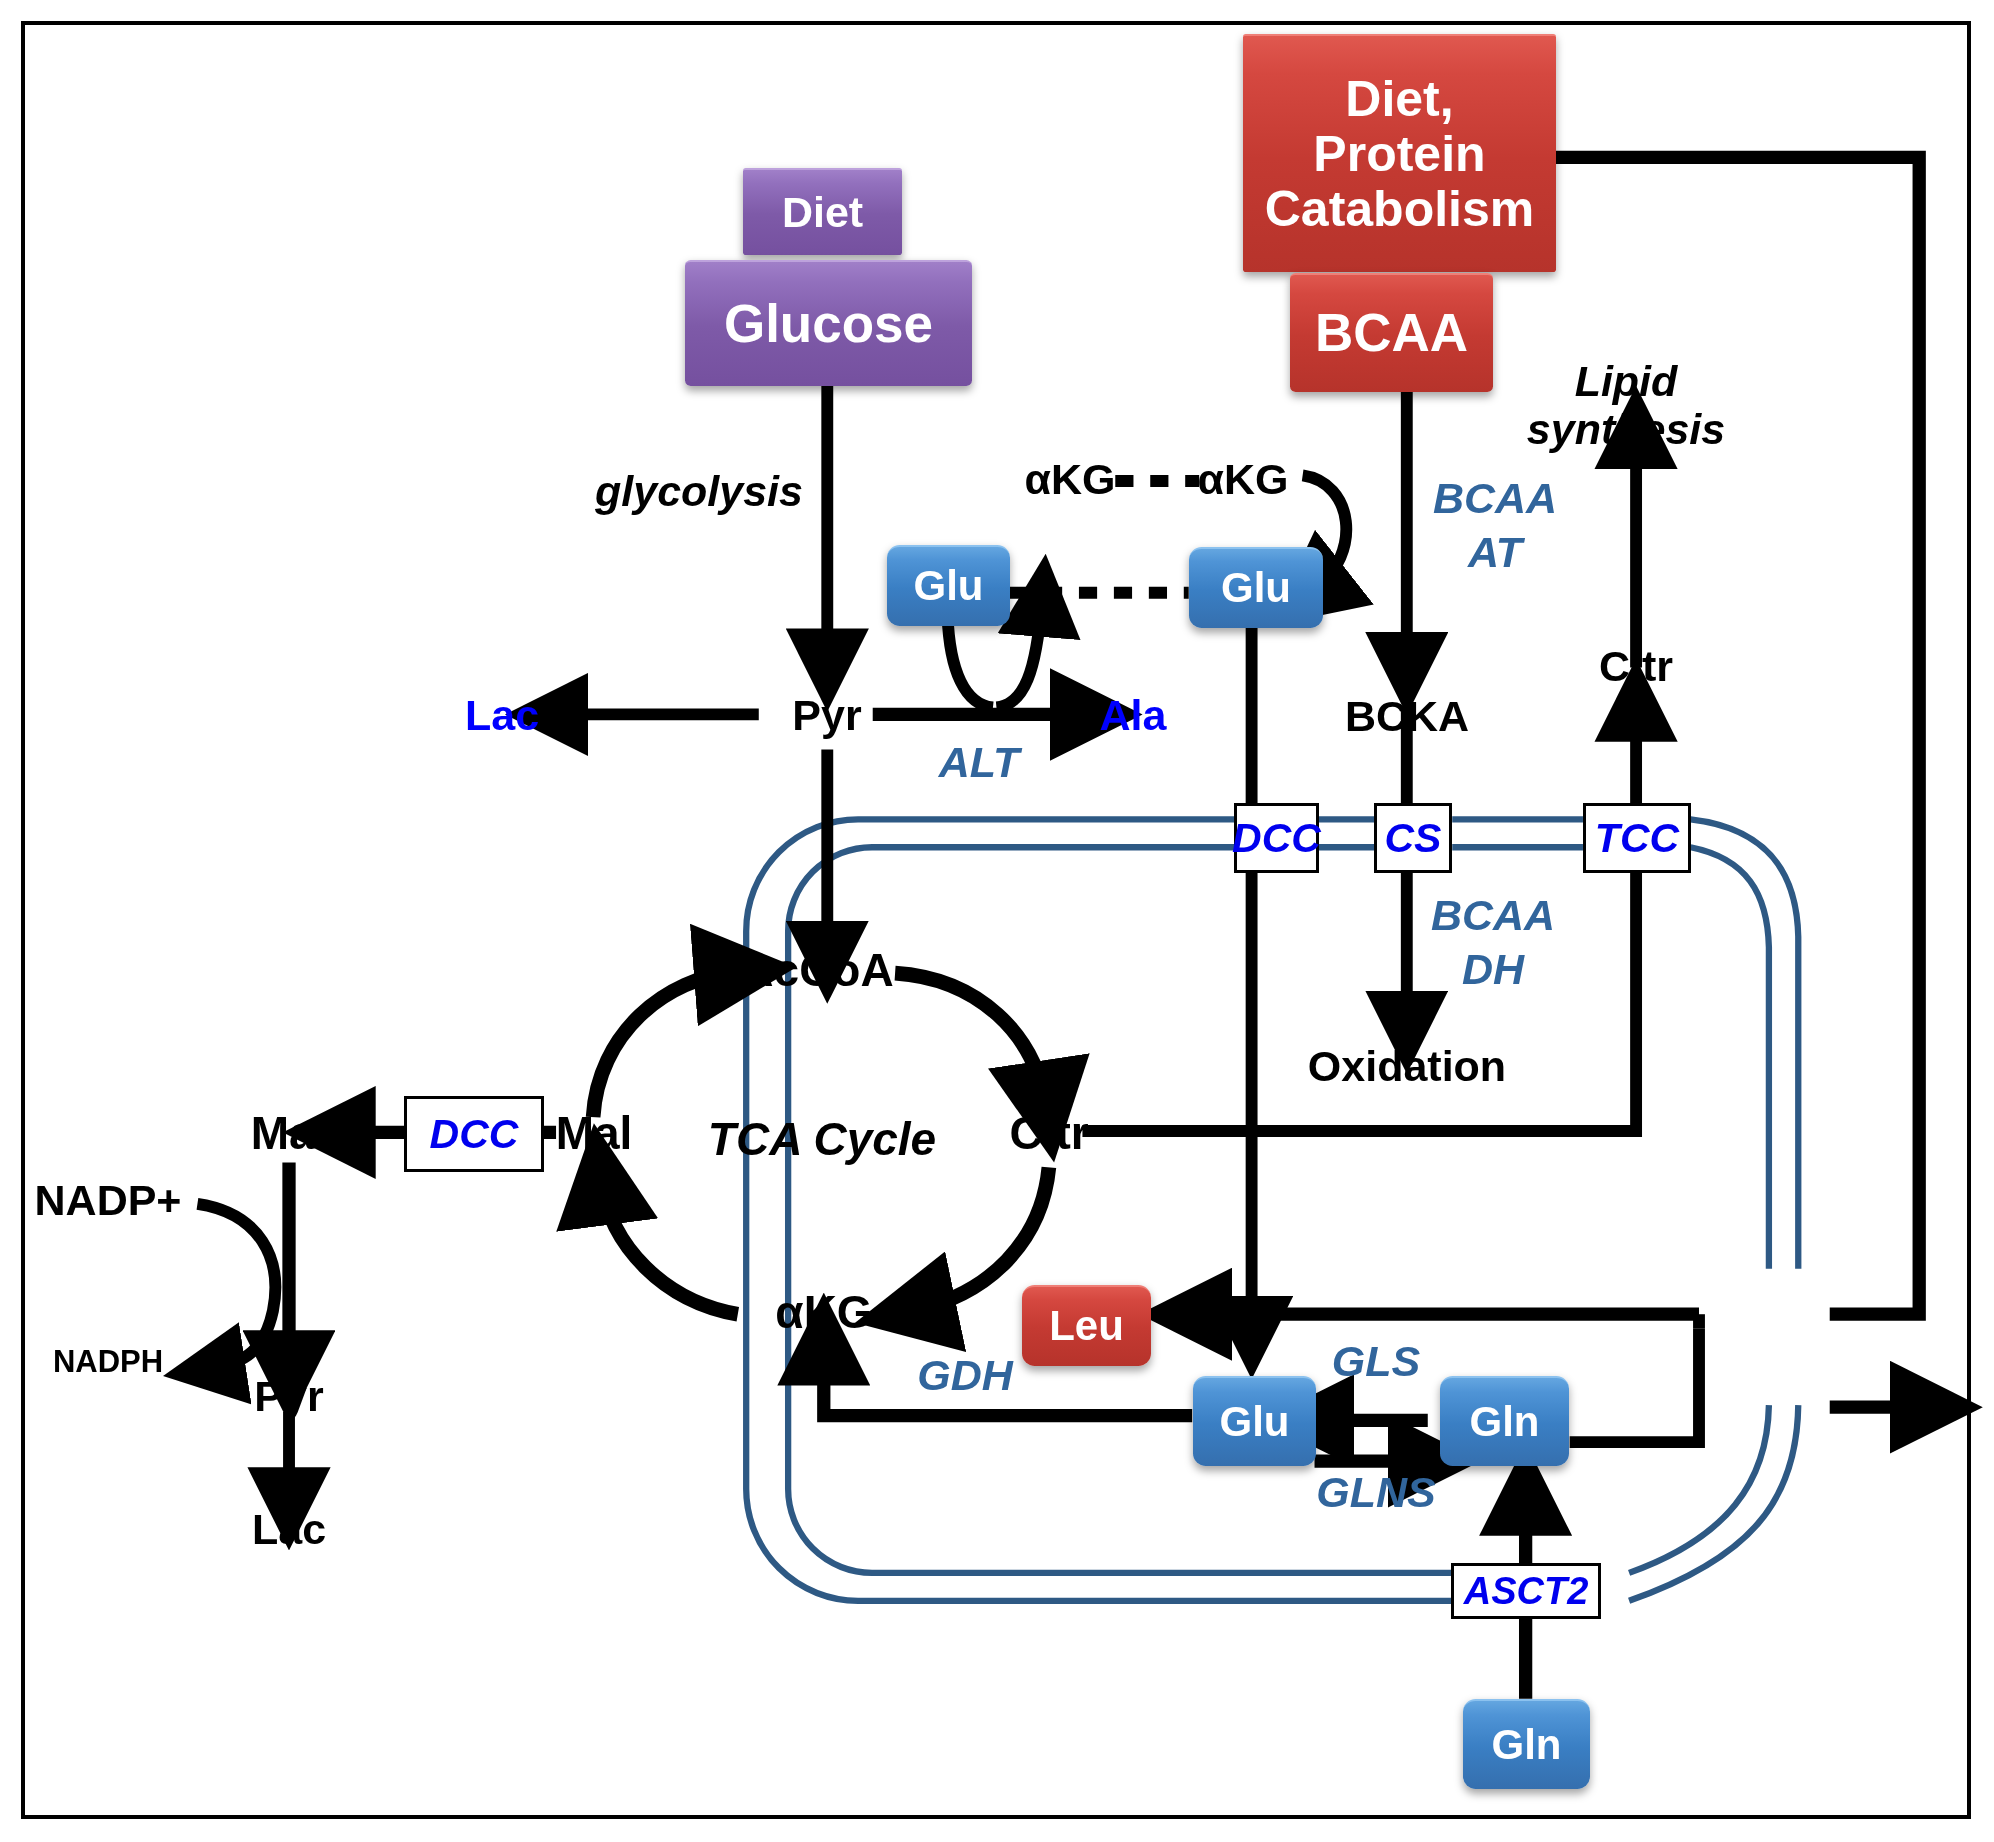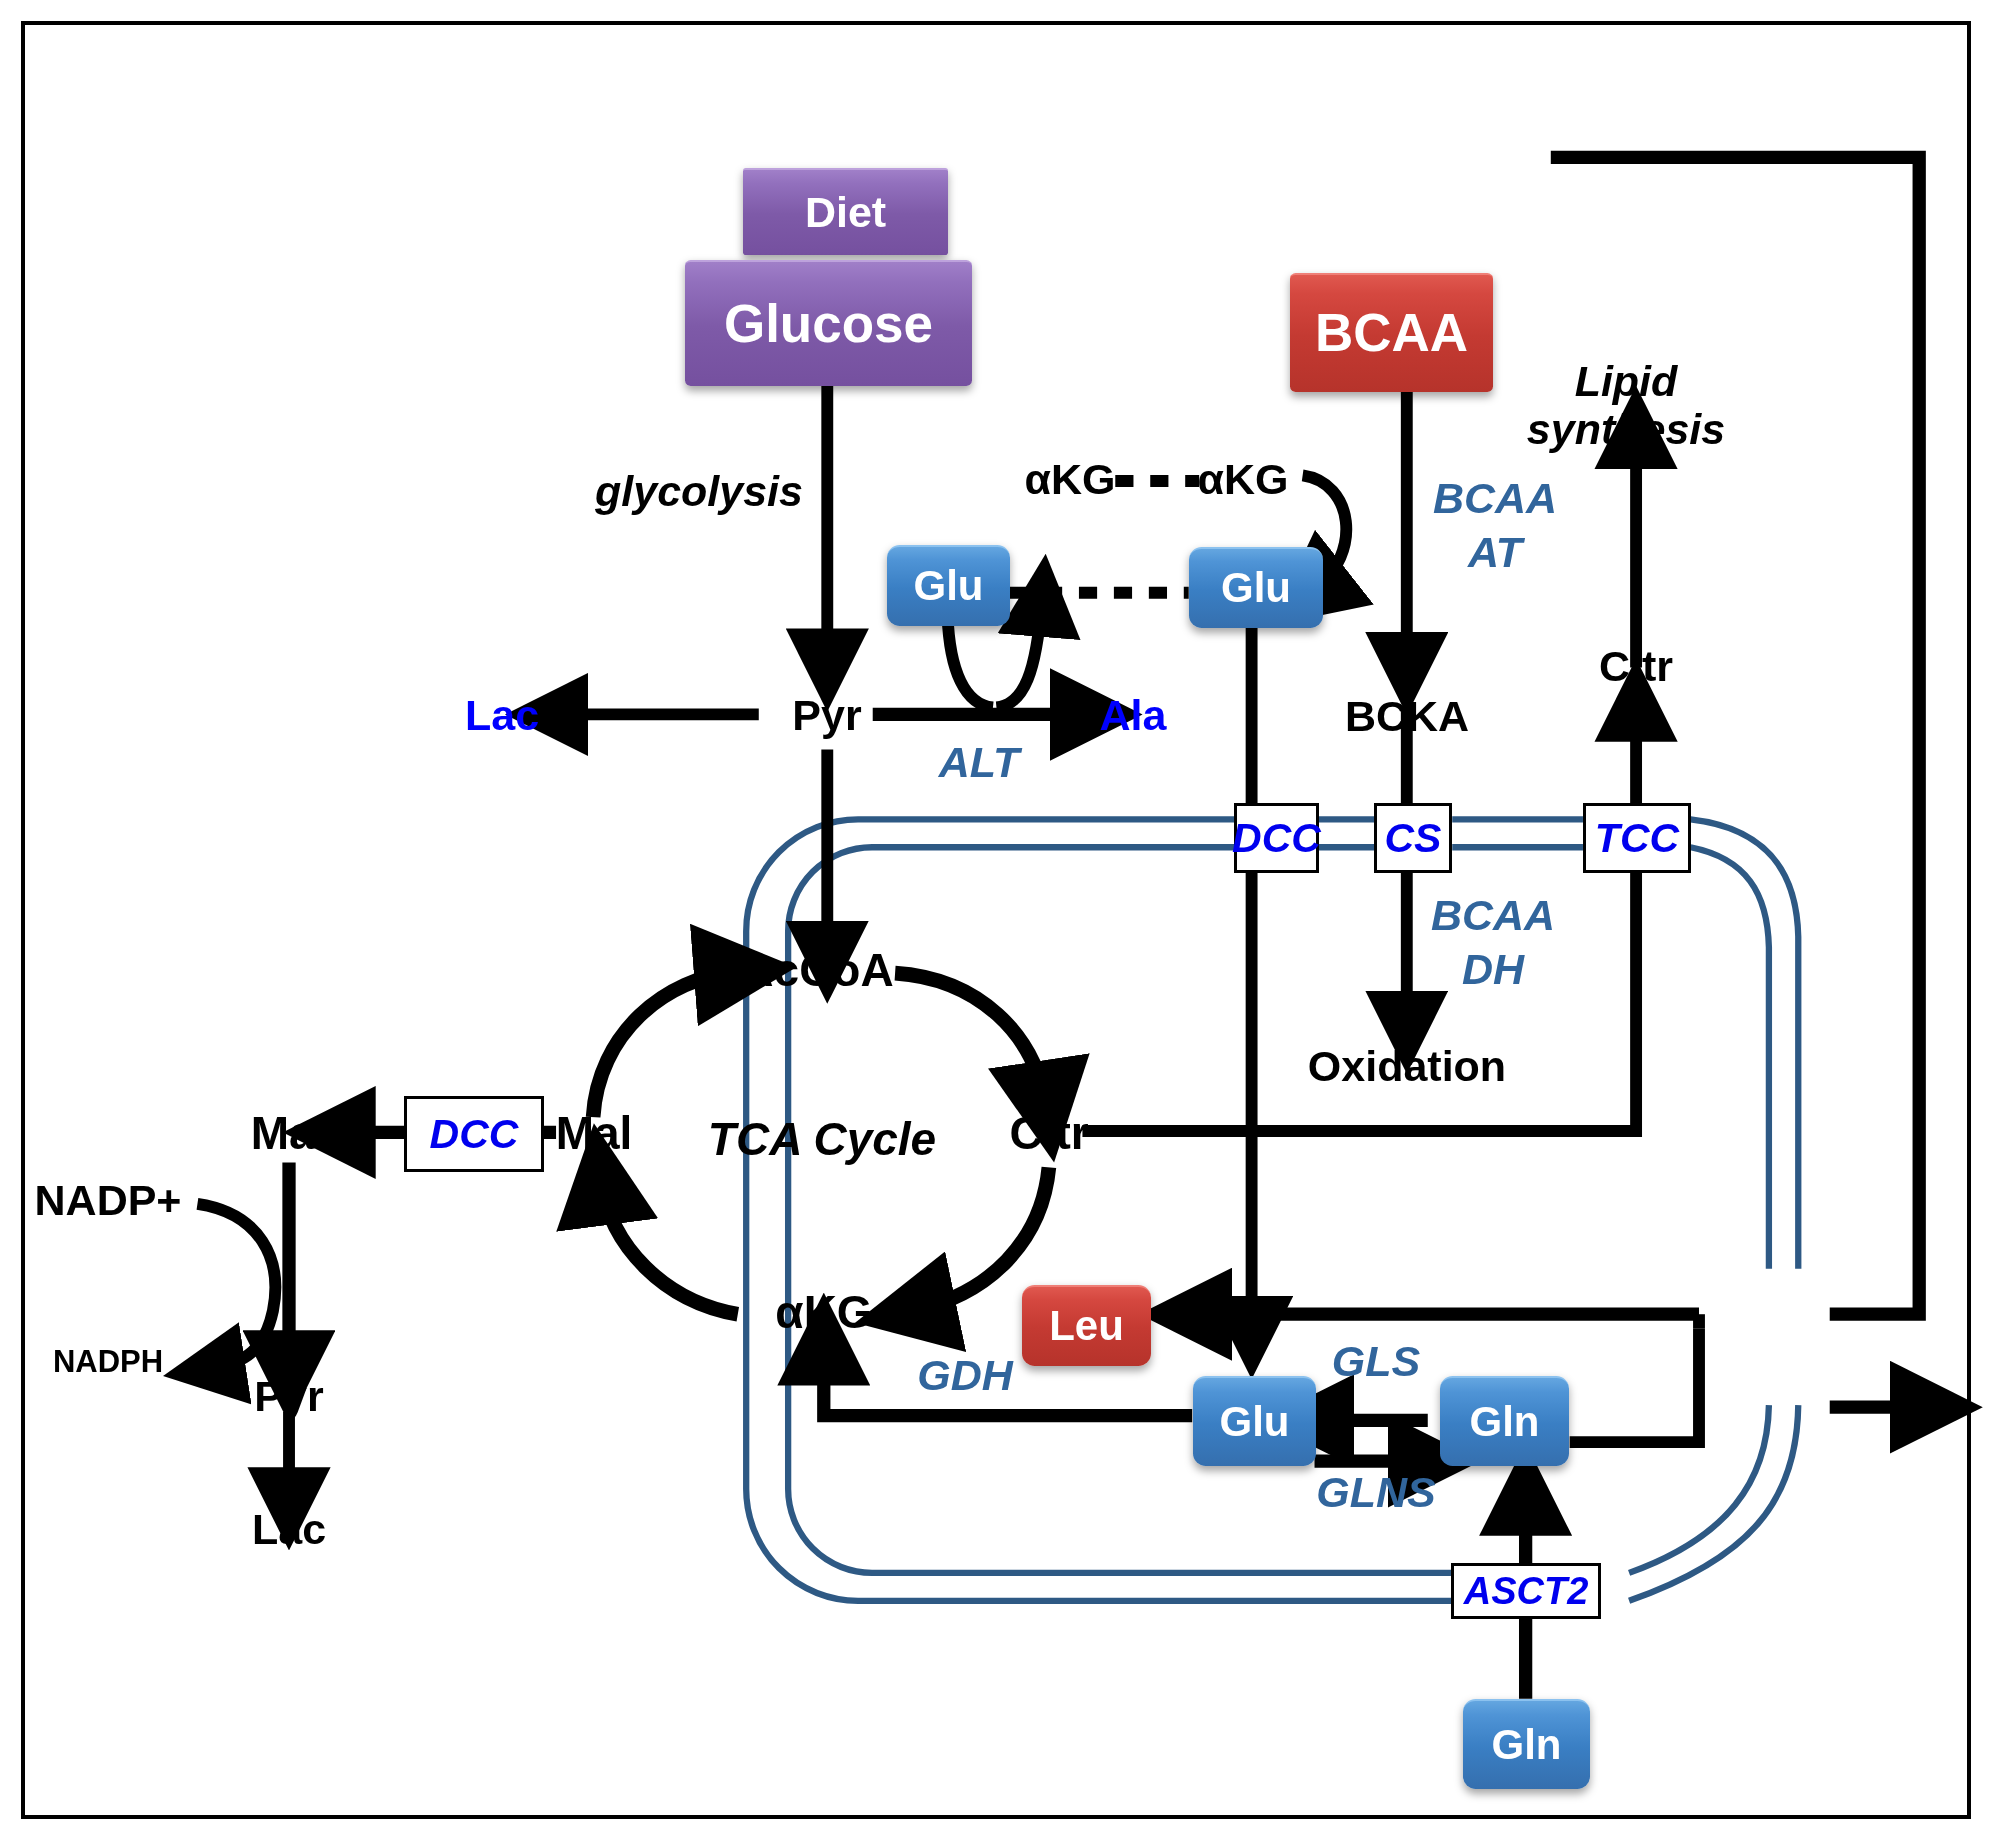--- a/index.html
+++ b/index.html
@@ -222,28 +222,33 @@
 
     <g stroke="#000" stroke-width="19" fill="none">
       <line x1="2182" y1="2236" x2="2182" y2="2140" marker-end="url(#ah)"></line>
     </g>
 
     <g stroke="#000" stroke-width="19" fill="none">
       <line x1="2182" y1="2430" x2="2182" y2="2312"></line>
     </g>
   </svg>
 
-  <div class="node purple rect" style="left:743px;top:168px;width:205px;height:87px;font-size:43px;">
+  <div class="node purple rect" style="left:743px;top:168px;width:159px;height:87px;font-size:43px;">
     <span>Diet</span>
   </div>
 
   <div class="node purple big-rect" style="left:685px;top:260px;width:287px;height:126px;font-size:53px;">
     <span>Glucose</span>
   </div>
 
+  <div class="node red rect" style="left:1243px;top:34px;width:313px;height:238px;font-size:50px;">
+    <span style="white-space:pre-line;">Diet,
+Protein
+Catabolism</span>
+  </div>
 
   <div class="node red big-rect" style="left:1290px;top:273px;width:203px;height:119px;font-size:53px;">
     <span>BCAA</span>
   </div>
 
   <div class="node blue sq" style="left:887px;top:545px;width:123px;height:81px;font-size:42px;">
     <span>Glu</span>
   </div>
 
   <div class="node blue sq" style="left:1189px;top:547px;width:134px;height:81px;font-size:42px;">

